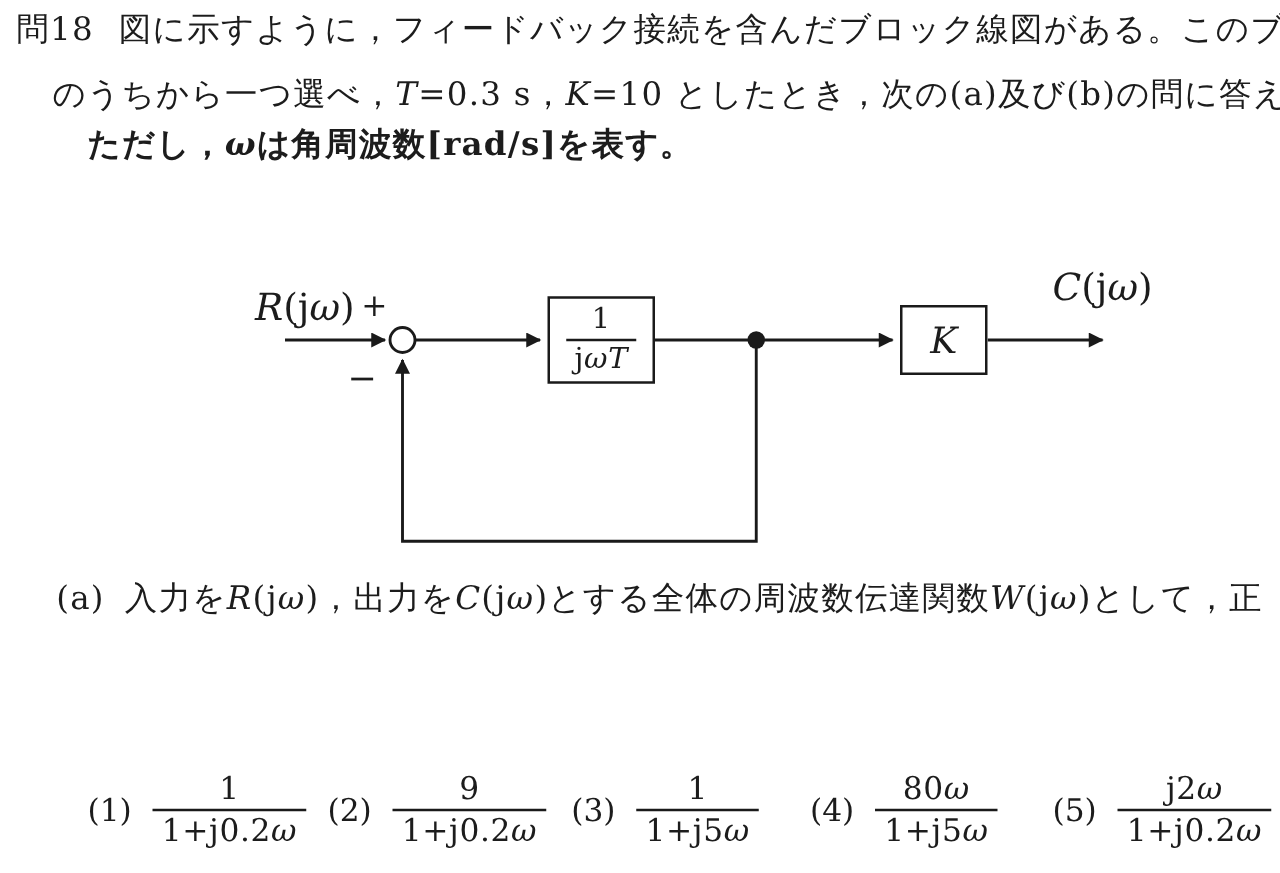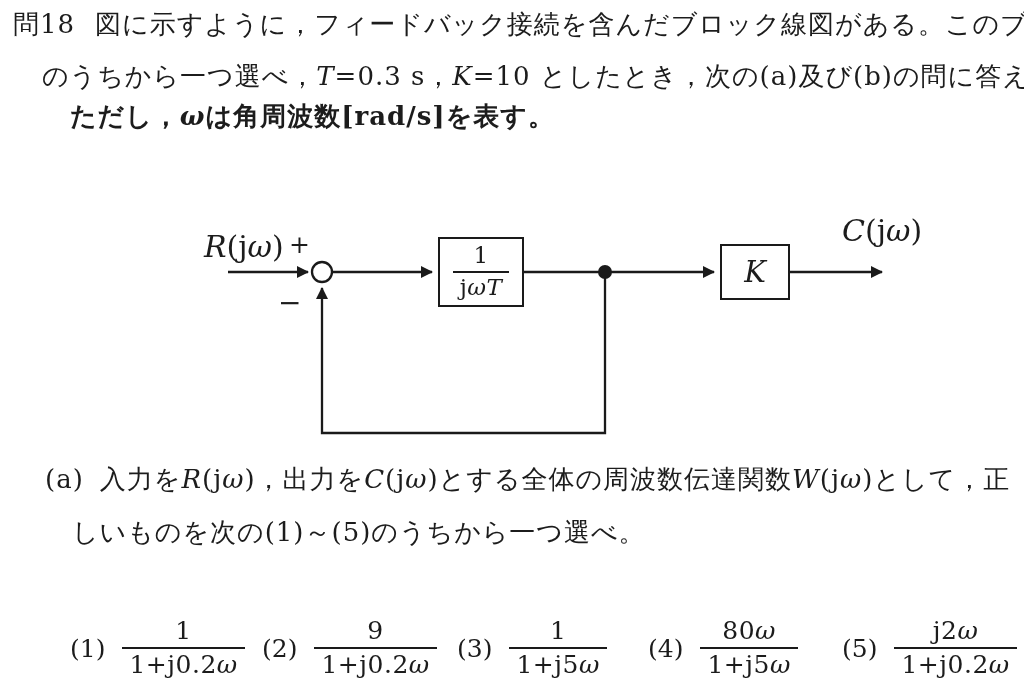--- a/index.html
+++ b/index.html
@@ -91,21 +91,20 @@
 
   <div class="block block2">
     <span class="kvar"><span class="var">K</span></span>
   </div>
 
   <div class="lbl output-label"><span class="var">C</span><span>(j</span><span class="var">ω</span><span>)</span></div>
 
   <div class="tline qa1">
     <span class="qa-label">(a)</span><span><span>入力を</span><span class="var">R</span><span>(j</span><span class="var">ω</span><span>)，出力を</span><span class="var">C</span><span>(j</span><span class="var">ω</span><span>)とする全体の周波数伝達関数</span><span class="var">W</span><span>(j</span><span class="var">ω</span><span>)として，正</span></span>
   </div>
-  <div class="tline qa2"><span>しいものを次の(1)～(5)のうちから一つ選べ。</span></div>
 
   <div class="opt opt1">
     <span class="opt-label">(1)</span>
     <span class="frac opt-frac">
       <span class="num"><span>1</span></span>
       <span class="bar"></span>
       <span class="den"><span>1+j0.2</span><span class="var">ω</span></span>
     </span>
   </div>
   <div class="opt opt2">

